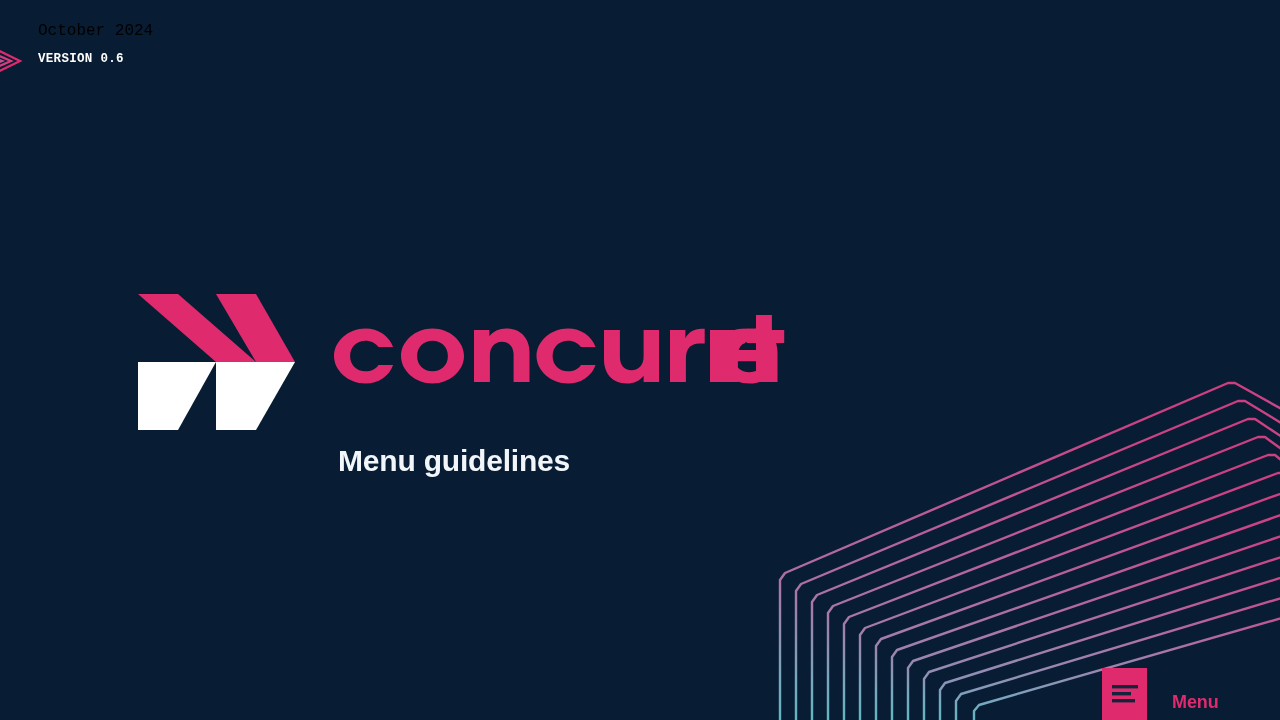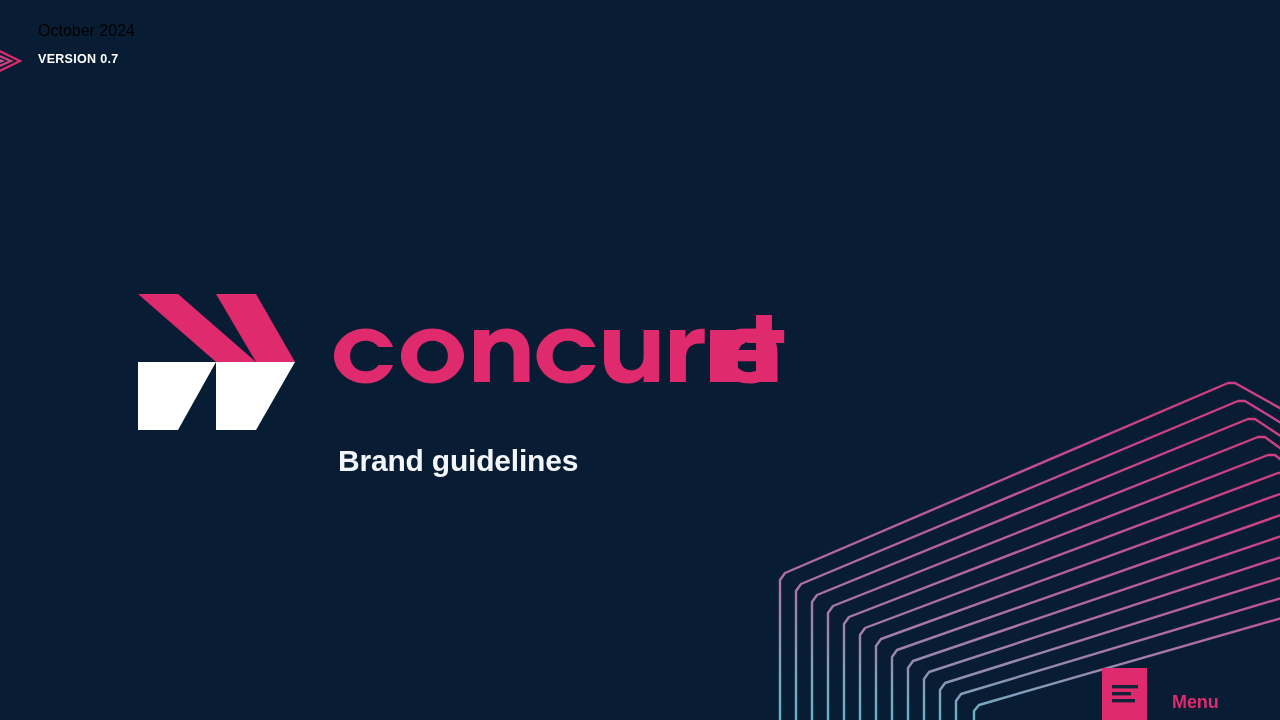--- a/index.html
+++ b/index.html
@@ -34,20 +34,21 @@
     bottom: 0;
     width: 520px;
     height: 345px;
   }
 
   
   #meta {
     position: absolute;
     left: 38px;
     top: 22px;
+    font-family: Liberation Mono, monospace;
   }
   #meta-version {
     margin-top: 11px;
     font-size: 12.5px;
     font-weight: bold;
     color: #FFFFFF;
     letter-spacing: 0.3px;
     line-height: 16px;
   }
 
@@ -129,21 +130,21 @@
       <polyline points="-10,4 54,35 -10,66" stroke="#E02A6E"></polyline>
       <polyline points="-10,11 45,35 -10,59" stroke="#D43E7E"></polyline>
       <polyline points="-10,18 36,35 -10,52" stroke="#C2508E"></polyline>
       <polyline points="-10,25 27,35 -10,45" stroke="#9E6C9E"></polyline>
       <polyline points="-10,31 19,35 -10,39" stroke="#7E85AE"></polyline>
     </g>
   </svg>
 
   <div id="meta">
     <div>October 2024</div>
-    <div id="meta-version">VERSION 0.7</div>
+    <div id="meta-version">VERSION 0.6</div>
   </div>
 
   <div id="logo-lockup">
 
     <svg id="logo-mark" viewBox="0 0 158 140">
 
       <polygon points="0,2 40,2 118,70 78,70" fill="#E02A6E"></polygon>
       <polygon points="0,70 78,70 40,138 0,138" fill="#FFFFFF"></polygon>
 
       <polygon points="78,2 118,2 157,70 118,70" fill="#E02A6E"></polygon>
@@ -172,21 +173,21 @@
           <path d="M443.5 16.5c16.6 0 28.8 11.8 28.8 27.6 0 1.7-.2 3.7-.4 5.1h-41.3c1.7 6.9 7.3 11 14.7 11 5.3 0 9.6-1.9 12.2-5.1h15.7c-4.3 10.2-15 16.4-28 16.4-17 0-30.2-12-30.2-27.5s12.9-27.5 28.5-27.5zm-.1 11.4c-6.8 0-12 3.8-13.6 10.2h26.9c-1.5-6.3-6.6-10.2-13.3-10.2z" transform="translate(-30 0)"></path>
 
           <path d="M448 18h15.4v6.3c3.7-5 9.6-7.8 16.8-7.8 14.1 0 23.3 9.4 23.3 23.9V70h-15.9V43.1c0-8.1-4.5-13.3-11.6-13.3-7.4 0-12.1 5.4-12.1 13.7V70H448V18z" transform="translate(-60 0)"></path>
 
           <path d="M518 3h15.9v15h12.3v12.9h-12.3V70H518V30.9h-9V18h9V3z" transform="translate(-96 0)"></path>
         </g>
       </svg>
     </div>
   </div>
 
-  <div id="subtitle">Brand guidelines</div>
+  <div id="subtitle">Menu guidelines</div>
 
   <svg class="deco" id="deco-bottomright" viewBox="0 0 520 345">
     <defs>
       <linearGradient id="chev-grad" x1="0" y1="0" x2="0.35" y2="1">
         <stop offset="0%" stop-color="#E02A6E"></stop>
         <stop offset="30%" stop-color="#CB4285"></stop>
         <stop offset="55%" stop-color="#A878A9"></stop>
         <stop offset="78%" stop-color="#77A9C0"></stop>
         <stop offset="100%" stop-color="#4FC3C7"></stop>
       </linearGradient>

